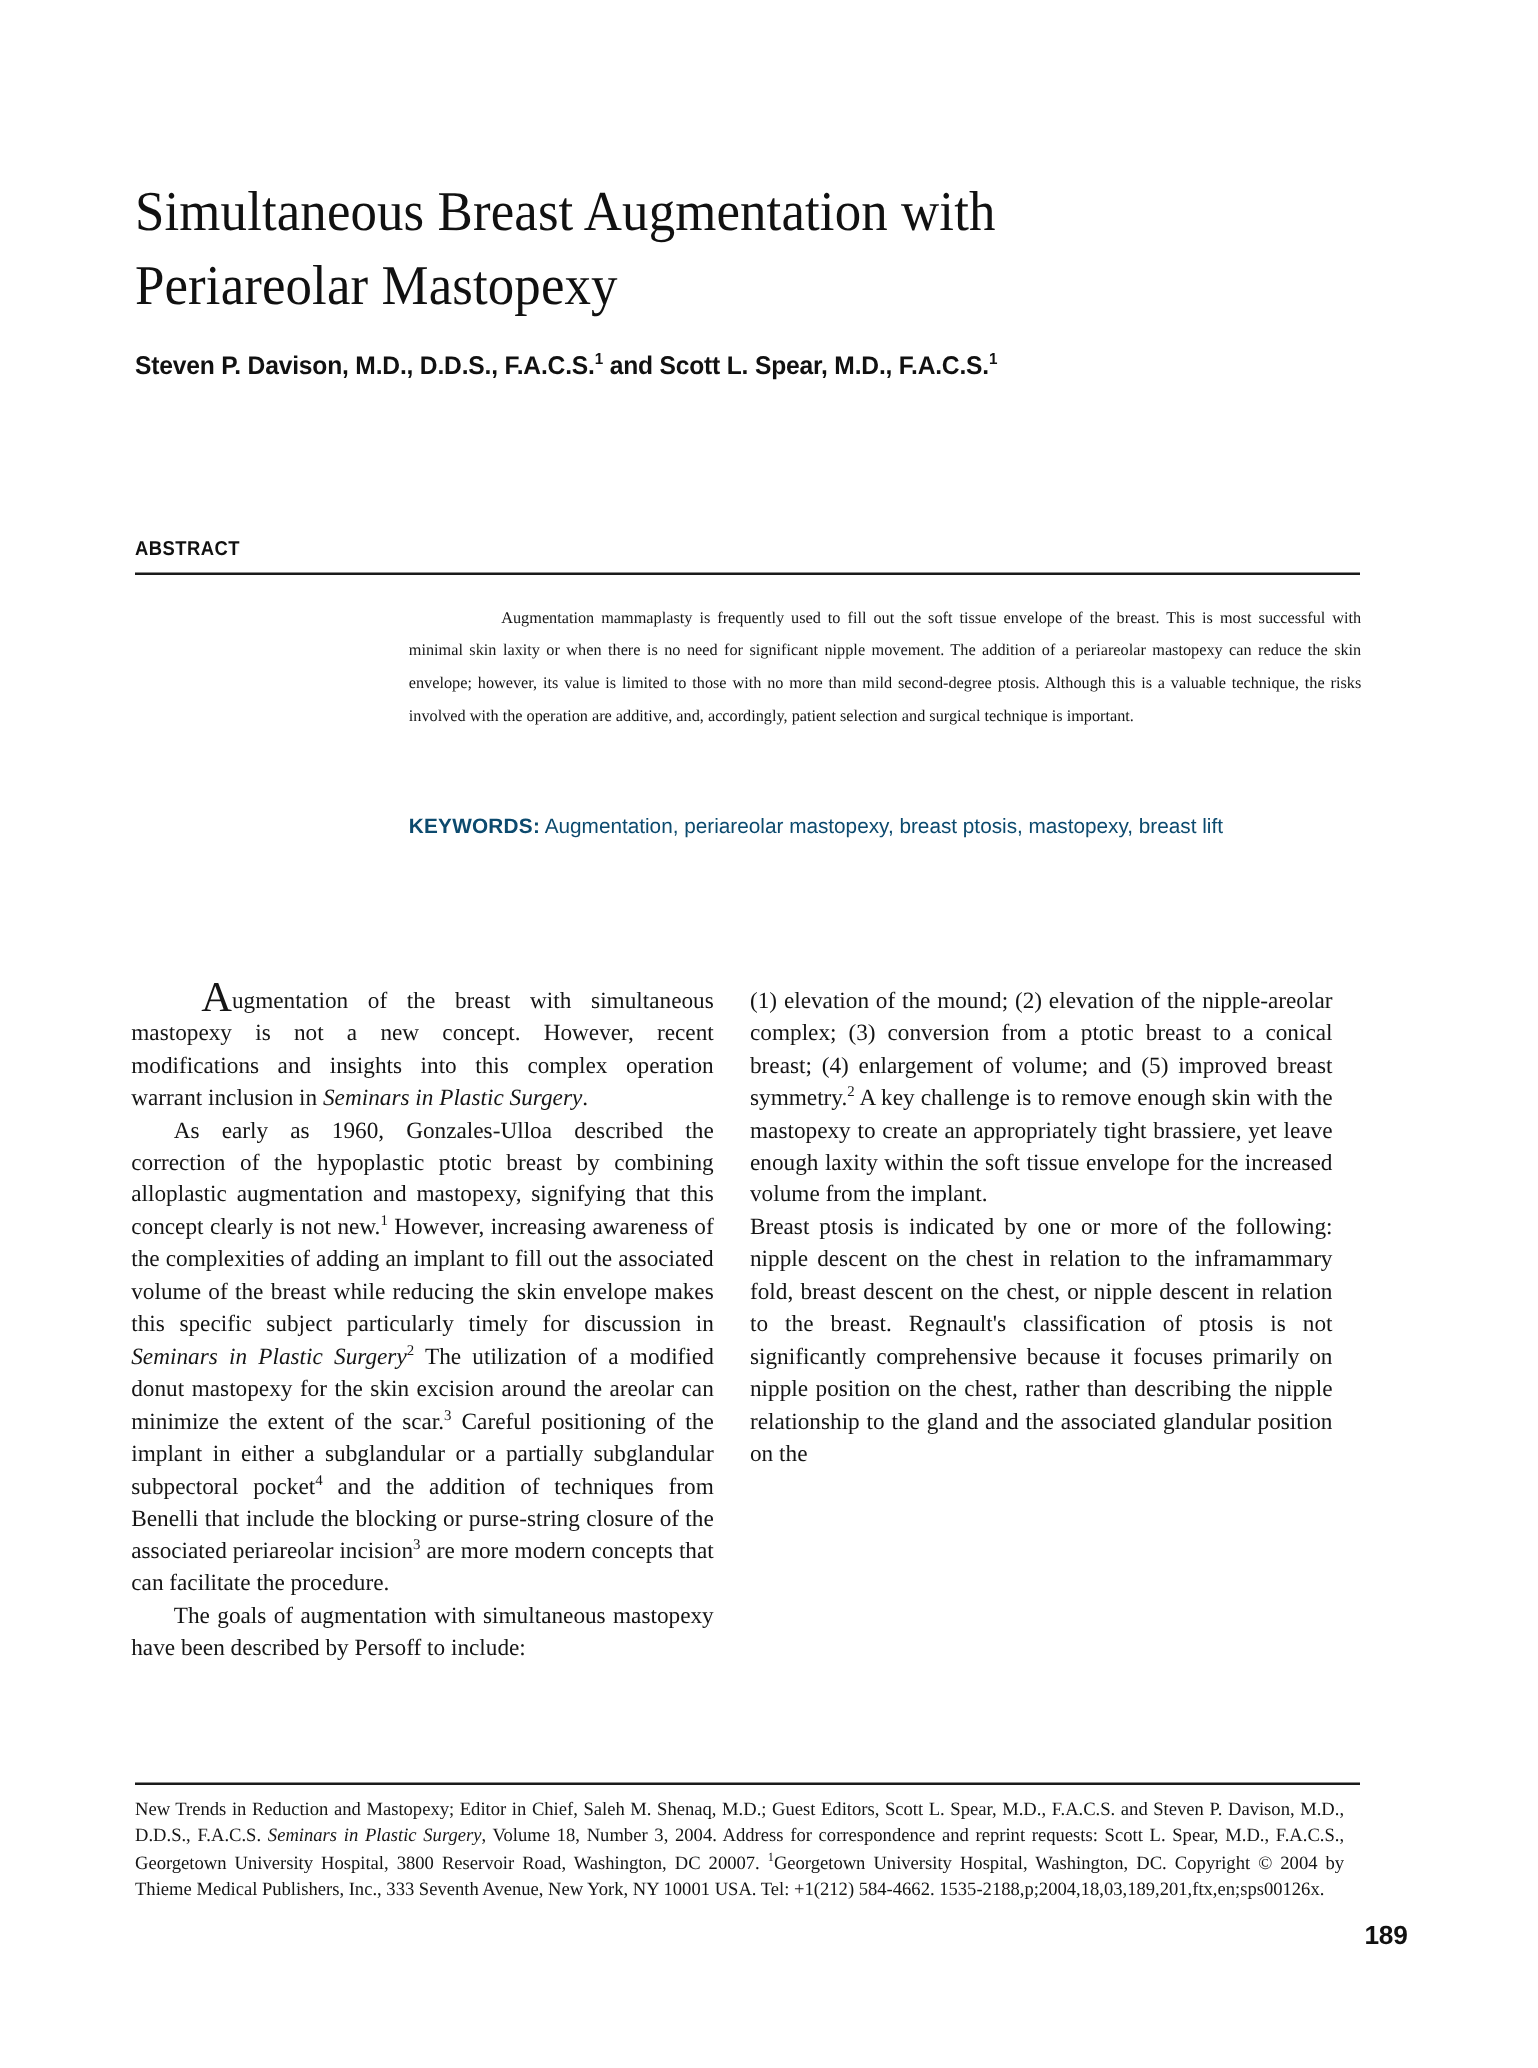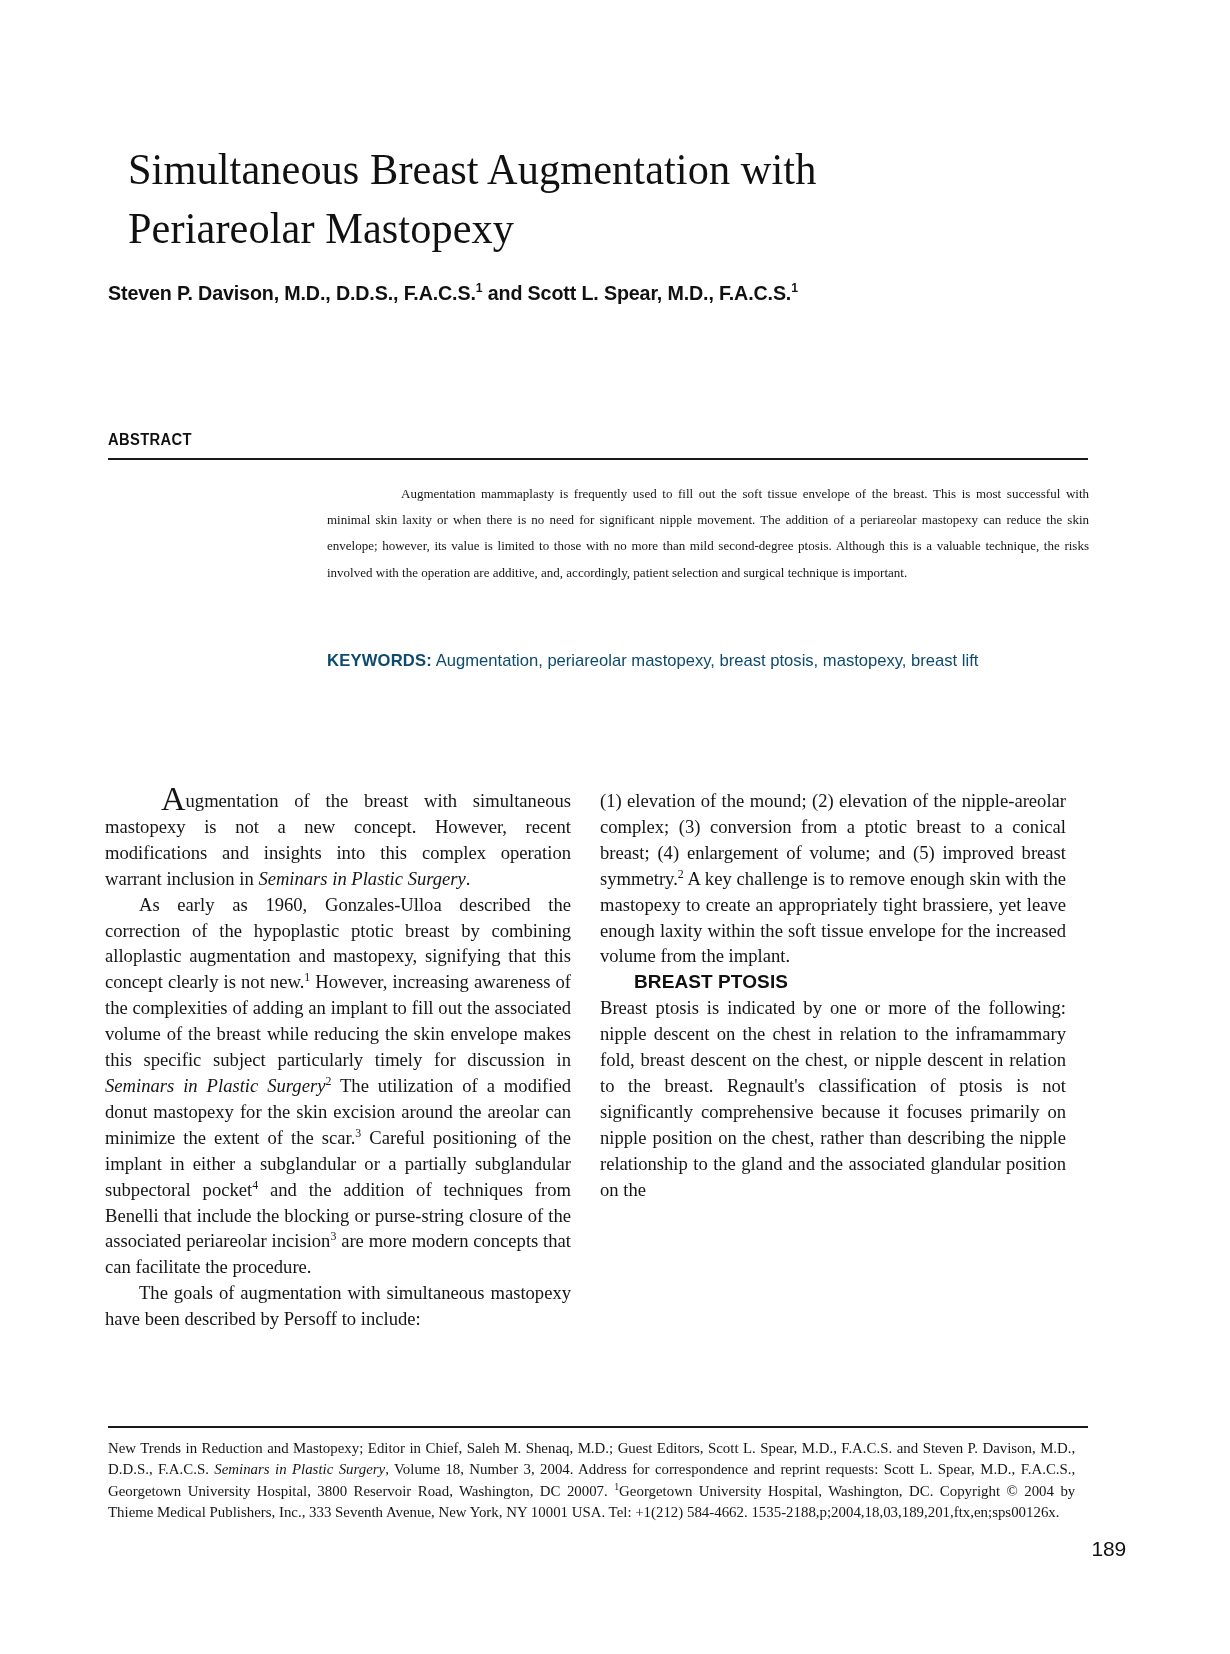--- a/index.html
+++ b/index.html
@@ -19,21 +19,20 @@
     overflow: hidden;
     box-sizing: border-box;
   }
 
   
   .title-block {
     position: absolute;
     left: 108px;
     top: 140px;
     width: 980px;
-    margin-left: 20px;
   }
   .article-title {
     font-family: "Liberation Serif", serif;
     font-size: 45px;
     line-height: 1.32;
     font-weight: 400;
     letter-spacing: 0.1px;
     color: #111111;
     margin: 0;
     transform: scaleX(0.94);
@@ -182,21 +181,21 @@
   .footnote sup {
     font-size: 0.66em;
     vertical-align: super;
     line-height: 0;
   }
   .page-number {
     position: absolute;
     right: 104px;
     top: 1537px;
     font-family: "Liberation Sans", sans-serif;
-    font-weight: normal;
+    font-weight: bold;
     font-size: 21px;
     color: #111111;
     letter-spacing: -0.2px;
   }
 </style>
 </head>
 <body>
 
 <div class="page">
 
@@ -220,21 +219,20 @@
 
     <p><span>As early as 1960, Gonzales-Ulloa described the correction of the hypoplastic ptotic breast by combining alloplastic augmentation and mastopexy, signifying that this concept clearly is not new.</span><sup>1</sup><span> However, increasing awareness of the complexities of adding an implant to fill out the associated volume of the breast while reducing the skin envelope makes this specific subject particularly timely for discussion in </span><em>Seminars in Plastic Surgery</em><sup>2</sup><span> The utilization of a modified donut mastopexy for the skin excision around the areolar can minimize the extent of the scar.</span><sup>3</sup><span> Careful positioning of the implant in either a subglandular or a partially subglandular subpectoral pocket</span><sup>4</sup><span> and the addition of techniques from Benelli that include the blocking or purse-string closure of the associated periareolar incision</span><sup>3</sup><span> are more modern concepts that can facilitate the procedure.</span></p>
 
     <p>The goals of augmentation with simultaneous mastopexy have been described by Persoff to include:</p>
   </div>
 
   <div class="col col-right">
     <p class="no-indent"><span>(1) elevation of the mound; (2) elevation of the nipple-areolar complex; (3) conversion from a ptotic breast to a conical breast; (4) enlargement of volume; and (5) improved breast symmetry.</span><sup>2</sup><span> A key challenge is to remove enough skin with the mastopexy to create an appropriately tight brassiere, yet leave enough laxity within the soft tissue envelope for the increased volume from the implant.</span></p>
 
 
-    <p class="section-head">BREAST PTOSIS</p>
 
     <p class="no-indent">Breast ptosis is indicated by one or more of the following: nipple descent on the chest in relation to the inframammary fold, breast descent on the chest, or nipple descent in relation to the breast. Regnault's classification of ptosis is not significantly comprehensive because it focuses primarily on nipple position on the chest, rather than describing the nipple relationship to the gland and the associated glandular position on the</p>
   </div>
 
   <div class="footer-rule"></div>
   <div class="footnote"><span>New Trends in Reduction and Mastopexy; Editor in Chief, Saleh M. Shenaq, M.D.; Guest Editors, Scott L. Spear, M.D., F.A.C.S. and Steven P. Davison, M.D., D.D.S., F.A.C.S. </span><em>Seminars in Plastic Surgery</em><span>, Volume 18, Number 3, 2004. Address for correspondence and reprint requests: Scott L. Spear, M.D., F.A.C.S., Georgetown University Hospital, 3800 Reservoir Road, Washington, DC 20007. </span><sup>1</sup><span>Georgetown University Hospital, Washington, DC. Copyright © 2004 by Thieme Medical Publishers, Inc., 333 Seventh Avenue, New York, NY 10001 USA. Tel: +1(212) 584-4662. 1535-2188,p;2004,18,03,189,201,ftx,en;sps00126x.</span></div>
 
   <div class="page-number">189</div>
 
 </div>

